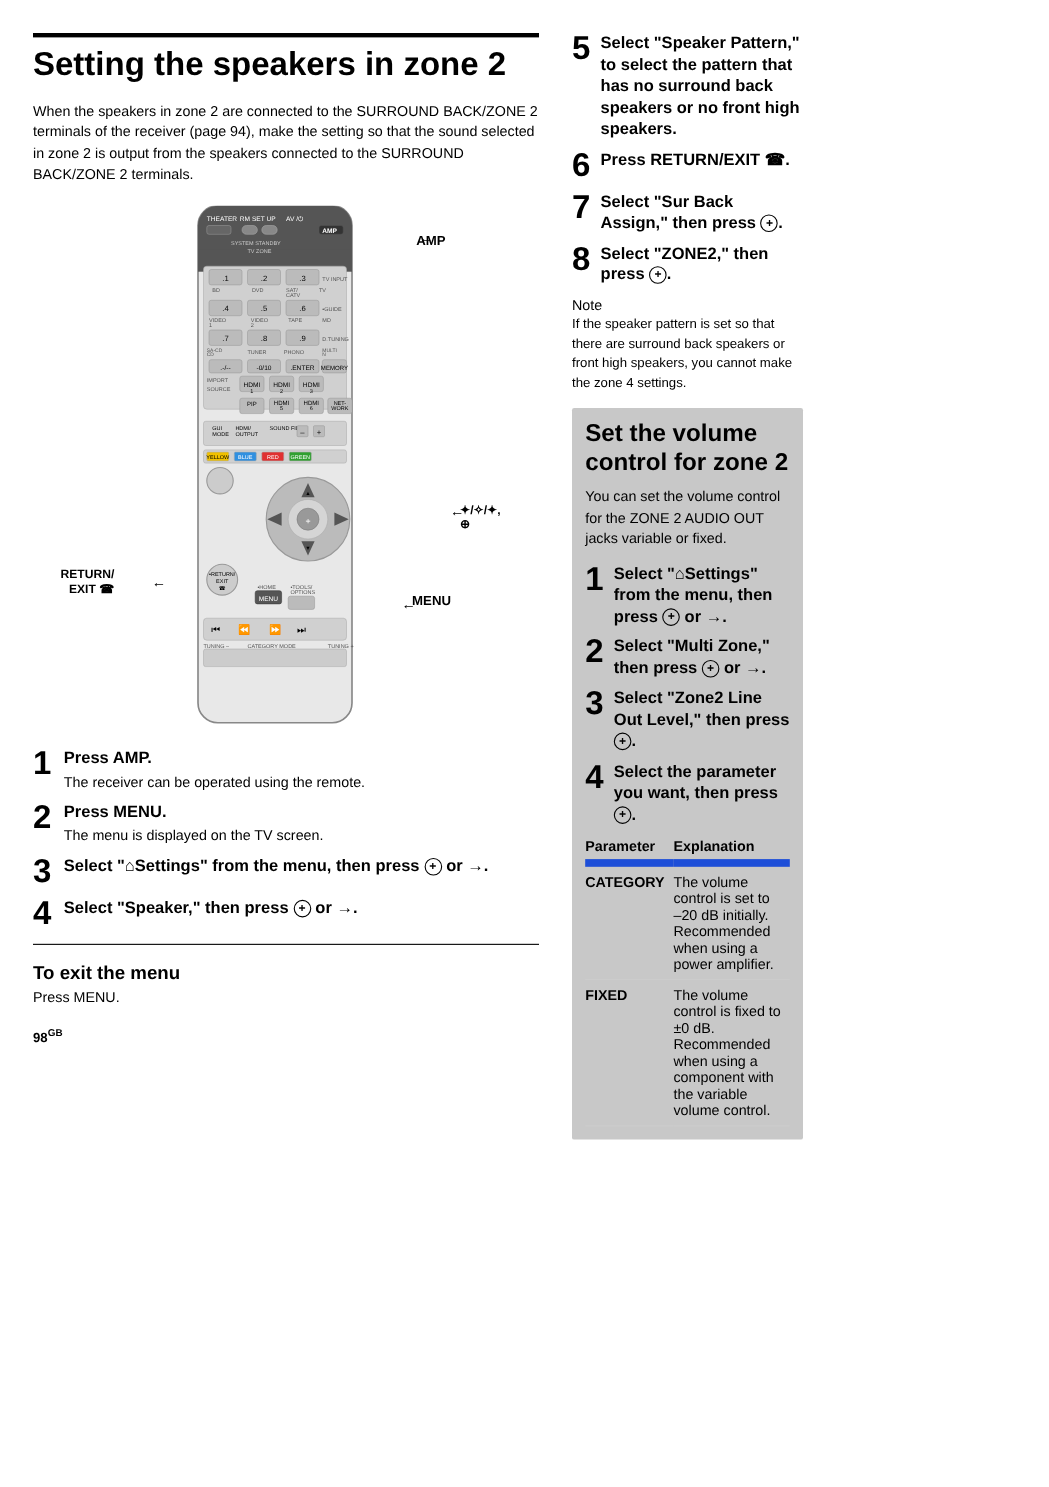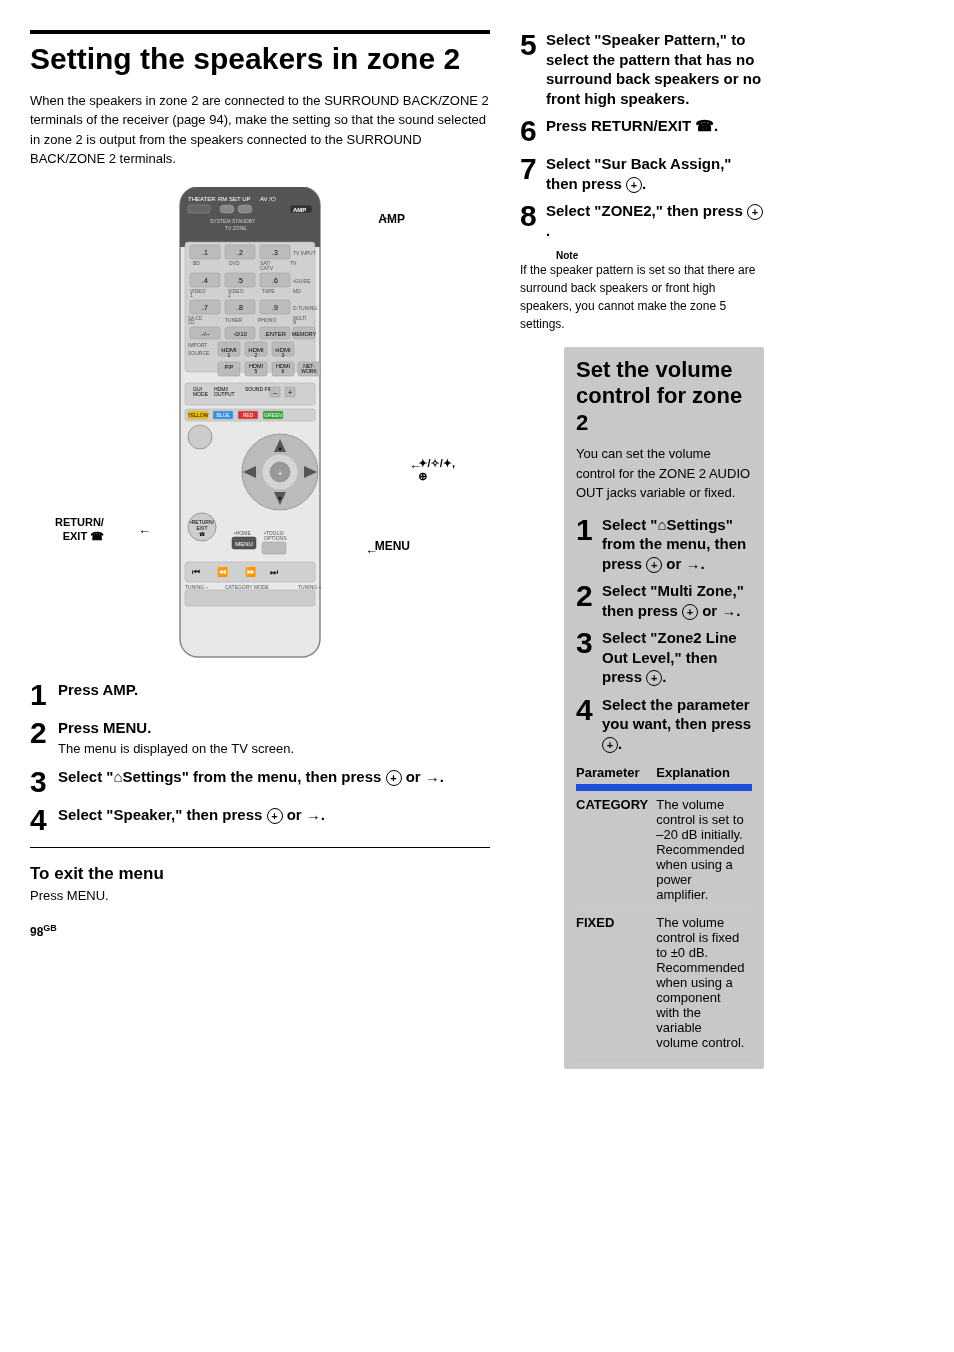--- a/index.html
+++ b/index.html
@@ -95,42 +95,40 @@
       font-size: 15px;
       font-weight: 900;
       line-height: 1.3;
     }
 
     .section-box {
       background: #c8c8c8;
       padding: 10px 12px 12px 12px;
       margin-bottom: 16px;
       border-radius: 2px;
-      margin-left: 44px;
     }
     .section-box-title {
       font-size: 22px;
       font-weight: 900;
       line-height: 1.2;
       margin-bottom: 8px;
     }
     .section-box-desc {
       font-size: 13px;
       line-height: 1.5;
       margin-bottom: 12px;
     }
 
     .note-box {
       margin-top: 10px;
       margin-bottom: 14px;
     }
     .note-title {
-      font-size: 10px;
-      font-weight: 700;
-      margin-left: 36px;
+      font-size: 13px;
+      font-weight: 400;
     }
     .note-desc {
       font-size: 12px;
       line-height: 1.5;
     }
 
     .param-table {
       width: 100%;
       border-collapse: collapse;
       margin-top: 8px;
@@ -374,20 +372,21 @@
         <div style="position:absolute; top:328px; left:-95px; font-size:11px; font-weight:bold; text-align:right; line-height:1.3;">RETURN/<br>EXIT ☎</div>
         <div style="position:absolute; top:335px; left:-12px;">←</div>
       </div>
     </div>
 
     <div>
       <div class="step-block">
         <div class="step-num">1</div>
         <div class="step-content">
           <div class="step-title">Press AMP.</div>
+          <div class="step-desc">The receiver can be operated using the remote.</div>
         </div>
       </div>
       <div class="step-block">
         <div class="step-num">2</div>
         <div class="step-content">
           <div class="step-title">Press MENU.</div>
           <div class="step-desc">The menu is displayed on the TV screen.</div>
         </div>
       </div>
       <div class="step-block">
@@ -439,21 +438,21 @@
       <div class="step-block-right">
         <div class="step-num-right">8</div>
         <div class="step-content-right">
           <div class="step-title-right">Select "ZONE2," then press <span class="circle-btn">+</span>.</div>
         </div>
       </div>
     </div>
 
     <div class="note-box">
       <div class="note-title">Note</div>
-      <div class="note-desc">If the speaker pattern is set so that there are surround back speakers or front high speakers, you cannot make the zone 5 settings.</div>
+      <div class="note-desc">If the speaker pattern is set so that there are surround back speakers or front high speakers, you cannot make the zone 4 settings.</div>
     </div>
 
     <div class="section-box">
       <div class="section-box-title">Set the volume control for zone 2</div>
       <div class="section-box-desc">You can set the volume control for the ZONE 2 AUDIO OUT jacks variable or fixed.</div>
 
       <div>
         <div class="step-block-right">
           <div class="step-num-right">1</div>
           <div class="step-content-right">

